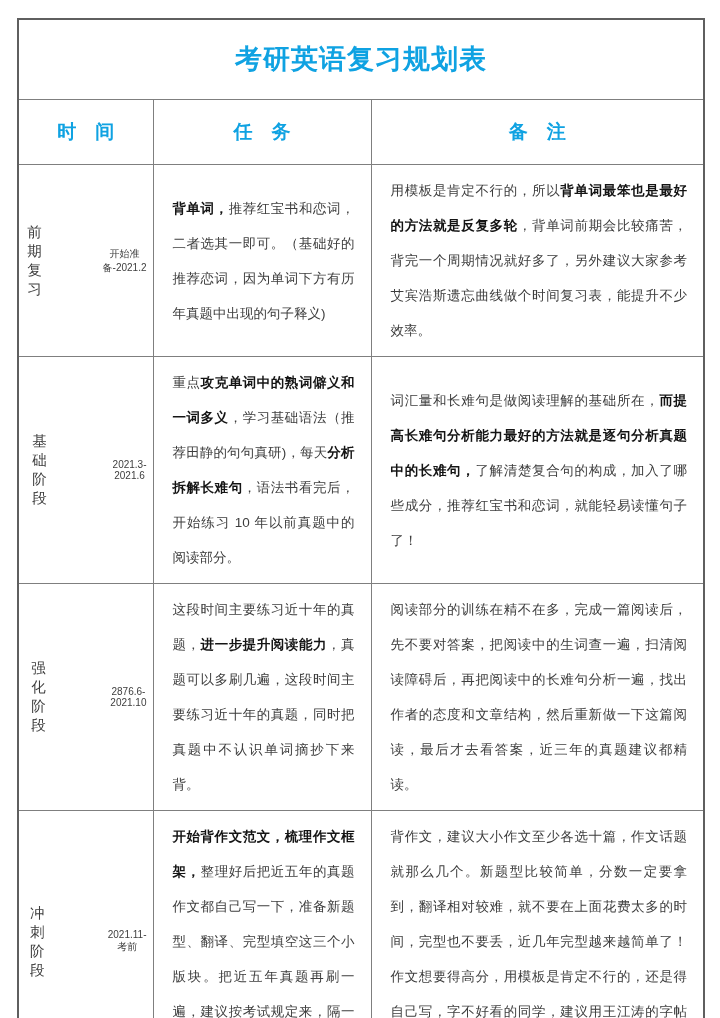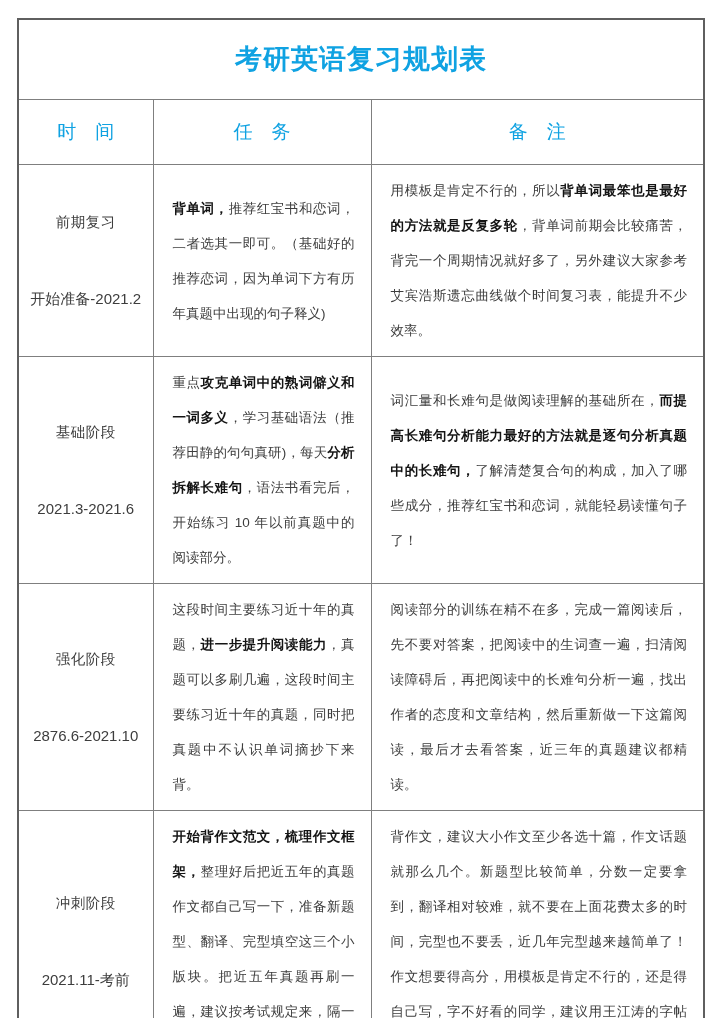--- a/index.html
+++ b/index.html
@@ -25,35 +25,35 @@
   col.c-task{width:218px;}
   col.c-note{width:333px;}
 
   .title-cell{height:67px;text-align:center;}
   .doc-title{
     color:var(--accent);font-size:27px;font-weight:bold;letter-spacing:1px;
     line-height:67px;
   }
   .header-row th{
     height:52px;text-align:center;
-    color:var(--accent);font-size:19px;font-weight:normal;
+    color:var(--accent);font-size:19px;font-weight:bold;
   }
 
   #rows tr:nth-child(1) td{height:151px;}
   #rows tr:nth-child(2) td{height:185px;}
   #rows tr:nth-child(3) td{height:199px;}
   #rows tr:nth-child(4) td{height:210px;}
 
   .time-cell{text-align:center;}
   .time-wrap{
-    height:100%;display:flex;flex-direction:column;
+    height:100%;display:flex;flex-direction:row;
     justify-content:center;align-items:center;gap:58px;
   }
   .phase{font-size:14.5px;color:var(--text);letter-spacing:0.5px;}
-  .date{font-size:15px;color:var(--text);}
+  .date{font-size:10px;color:var(--text);}
 
   .text-cell .rich{
     font-size:13.5px;line-height:35px;color:var(--text);
     text-align:justify;text-justify:inter-ideograph;
     padding:2px 10px 2px 13px;
   }
   .text-cell b{font-weight:bold;color:var(--bold);}
 </style>
 </head>
 <body style="background: rgb(255, 255, 255);">

